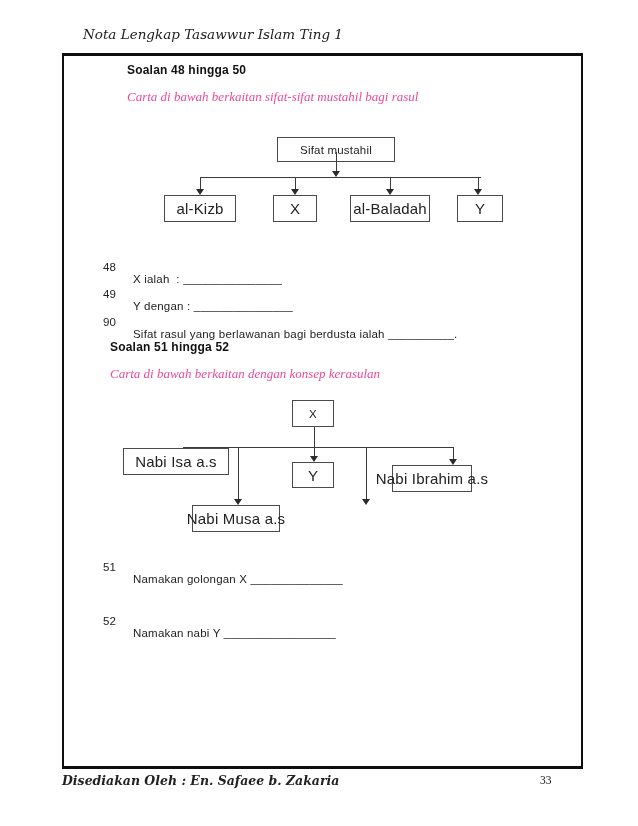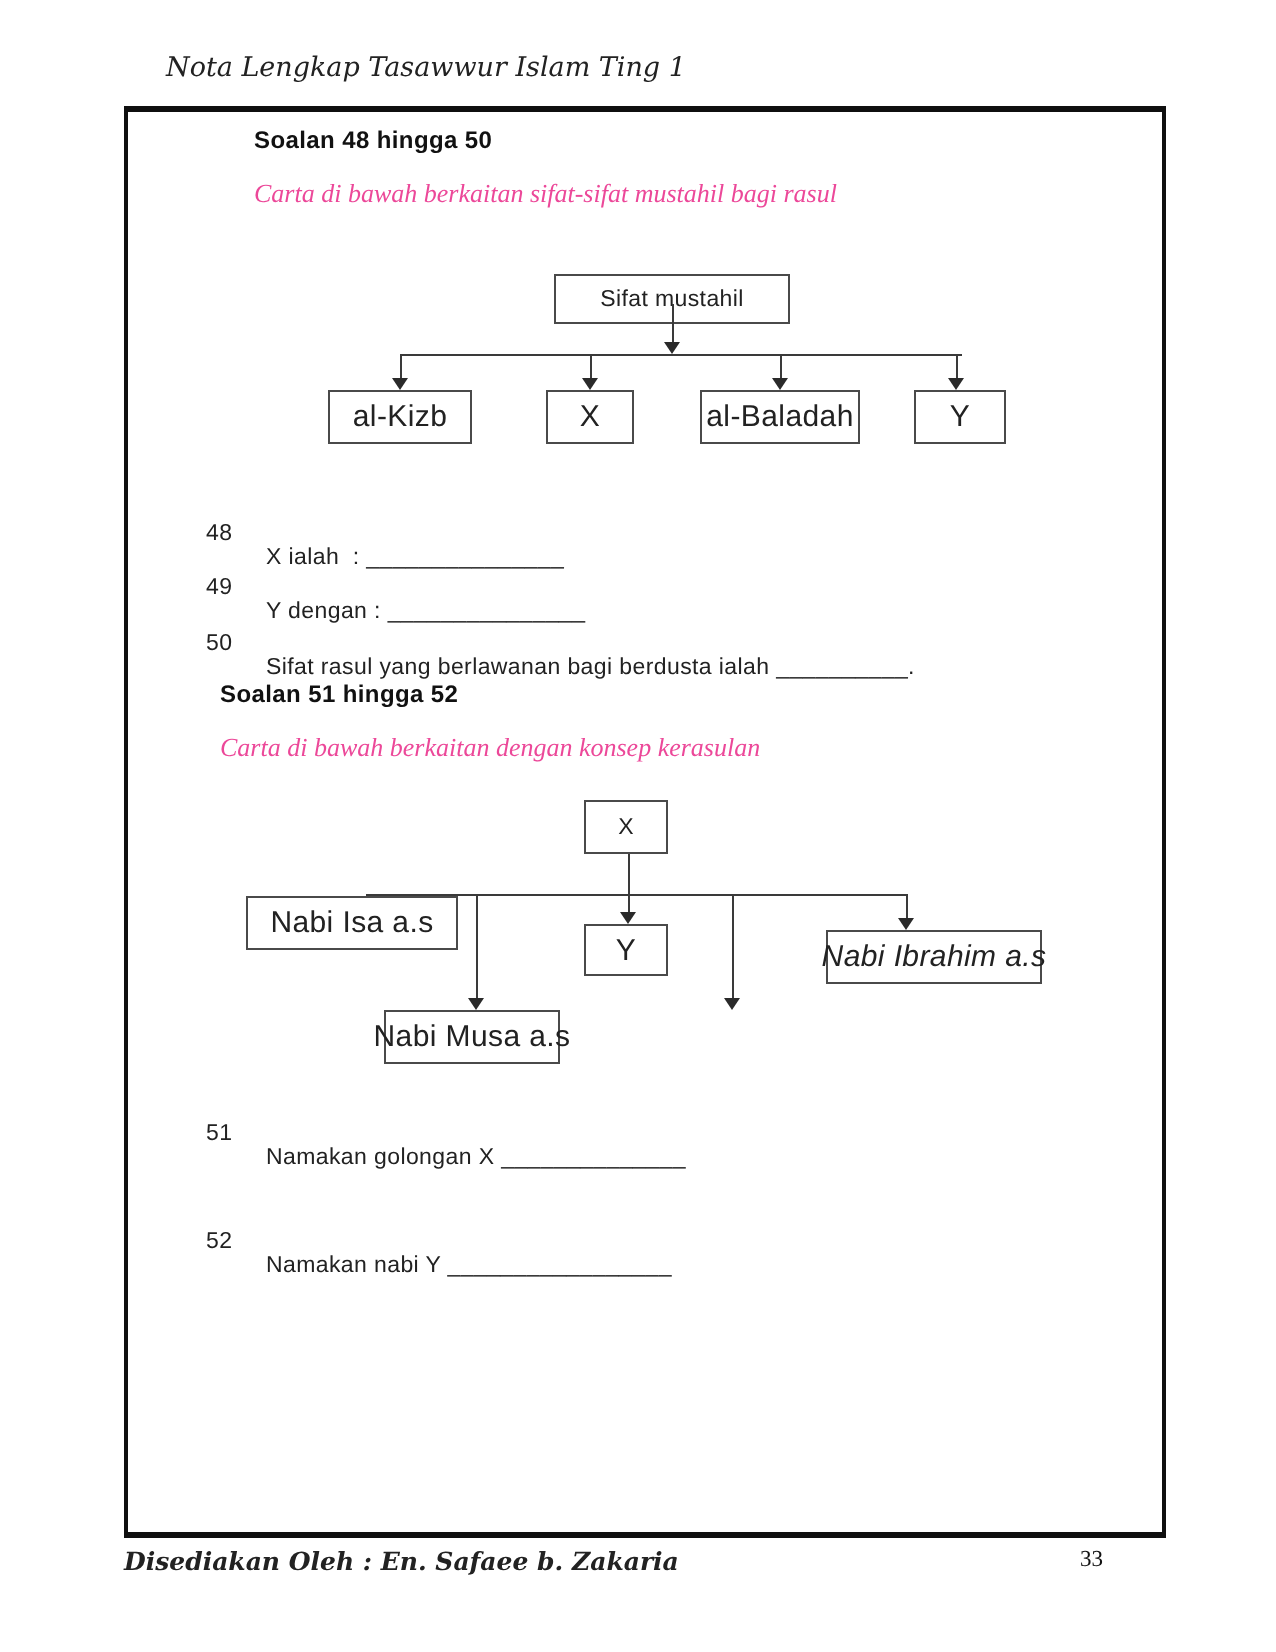--- a/index.html
+++ b/index.html
@@ -107,21 +107,21 @@
 
   <div class="qrow" style="left:103px; top:249px; width:420px;">
     <span class="qnum">48</span>
     <span class="qtext">X ialah  : _______________</span>
   </div>
   <div class="qrow" style="left:103px; top:276px; width:420px;">
     <span class="qnum">49</span>
     <span class="qtext">Y dengan : _______________</span>
   </div>
   <div class="qrow" style="left:103px; top:304px; width:440px;">
-    <span class="qnum">50</span>
+    <span class="qnum">90</span>
     <span class="qtext">Sifat rasul yang berlawanan bagi berdusta ialah __________.</span>
   </div>
 
   <div class="abs heading-bold" style="left:110px; top:340px;">Soalan 51 hingga 52</div>
   <div class="abs serif-italic" style="left:110px; top:366px;">Carta di bawah berkaitan dengan konsep kerasulan</div>
 
   <div class="nbox" style="left:292px; top:400px; width:42px; height:27px; font-size:11.5px;">X</div>
 
   <div class="line vline" style="left:314px; top:427px; height:29px;"></div>
   <div class="arrow-down" style="left:310px; top:456px;"></div>
@@ -131,21 +131,21 @@
   <div class="arrow-down" style="left:179px; top:457px;"></div>
   <div class="line vline" style="left:238px; top:447px; height:52px;"></div>
   <div class="arrow-down" style="left:234px; top:499px;"></div>
   <div class="line vline" style="left:366px; top:447px; height:52px;"></div>
   <div class="arrow-down" style="left:362px; top:499px;"></div>
   <div class="line vline" style="left:453px; top:447px; height:12px;"></div>
   <div class="arrow-down" style="left:449px; top:459px;"></div>
 
   <div class="nbox" style="left:123px; top:448px; width:106px; height:27px;text-align:right;">Nabi Isa a.s</div>
   <div class="nbox" style="left:292px; top:462px; width:42px; height:26px;">Y</div>
-  <div class="nbox" style="left:413px; top:465px; width:108px; height:27px;font-style:italic;">Nabi Ibrahim a.s</div>
+  <div class="nbox" style="left:392px; top:465px; width:80px; height:27px;">Nabi Ibrahim a.s</div>
   <div class="nbox" style="left:192px; top:505px; width:88px; height:27px;">Nabi Musa a.s</div>
 
   <div class="qrow" style="left:103px; top:549px; width:420px;">
     <span class="qnum">51</span>
     <span class="qtext">Namakan golongan X ______________</span>
   </div>
   <div class="qrow" style="left:103px; top:603px; width:420px;">
     <span class="qnum">52</span>
     <span class="qtext">Namakan nabi Y _________________</span>
   </div>

